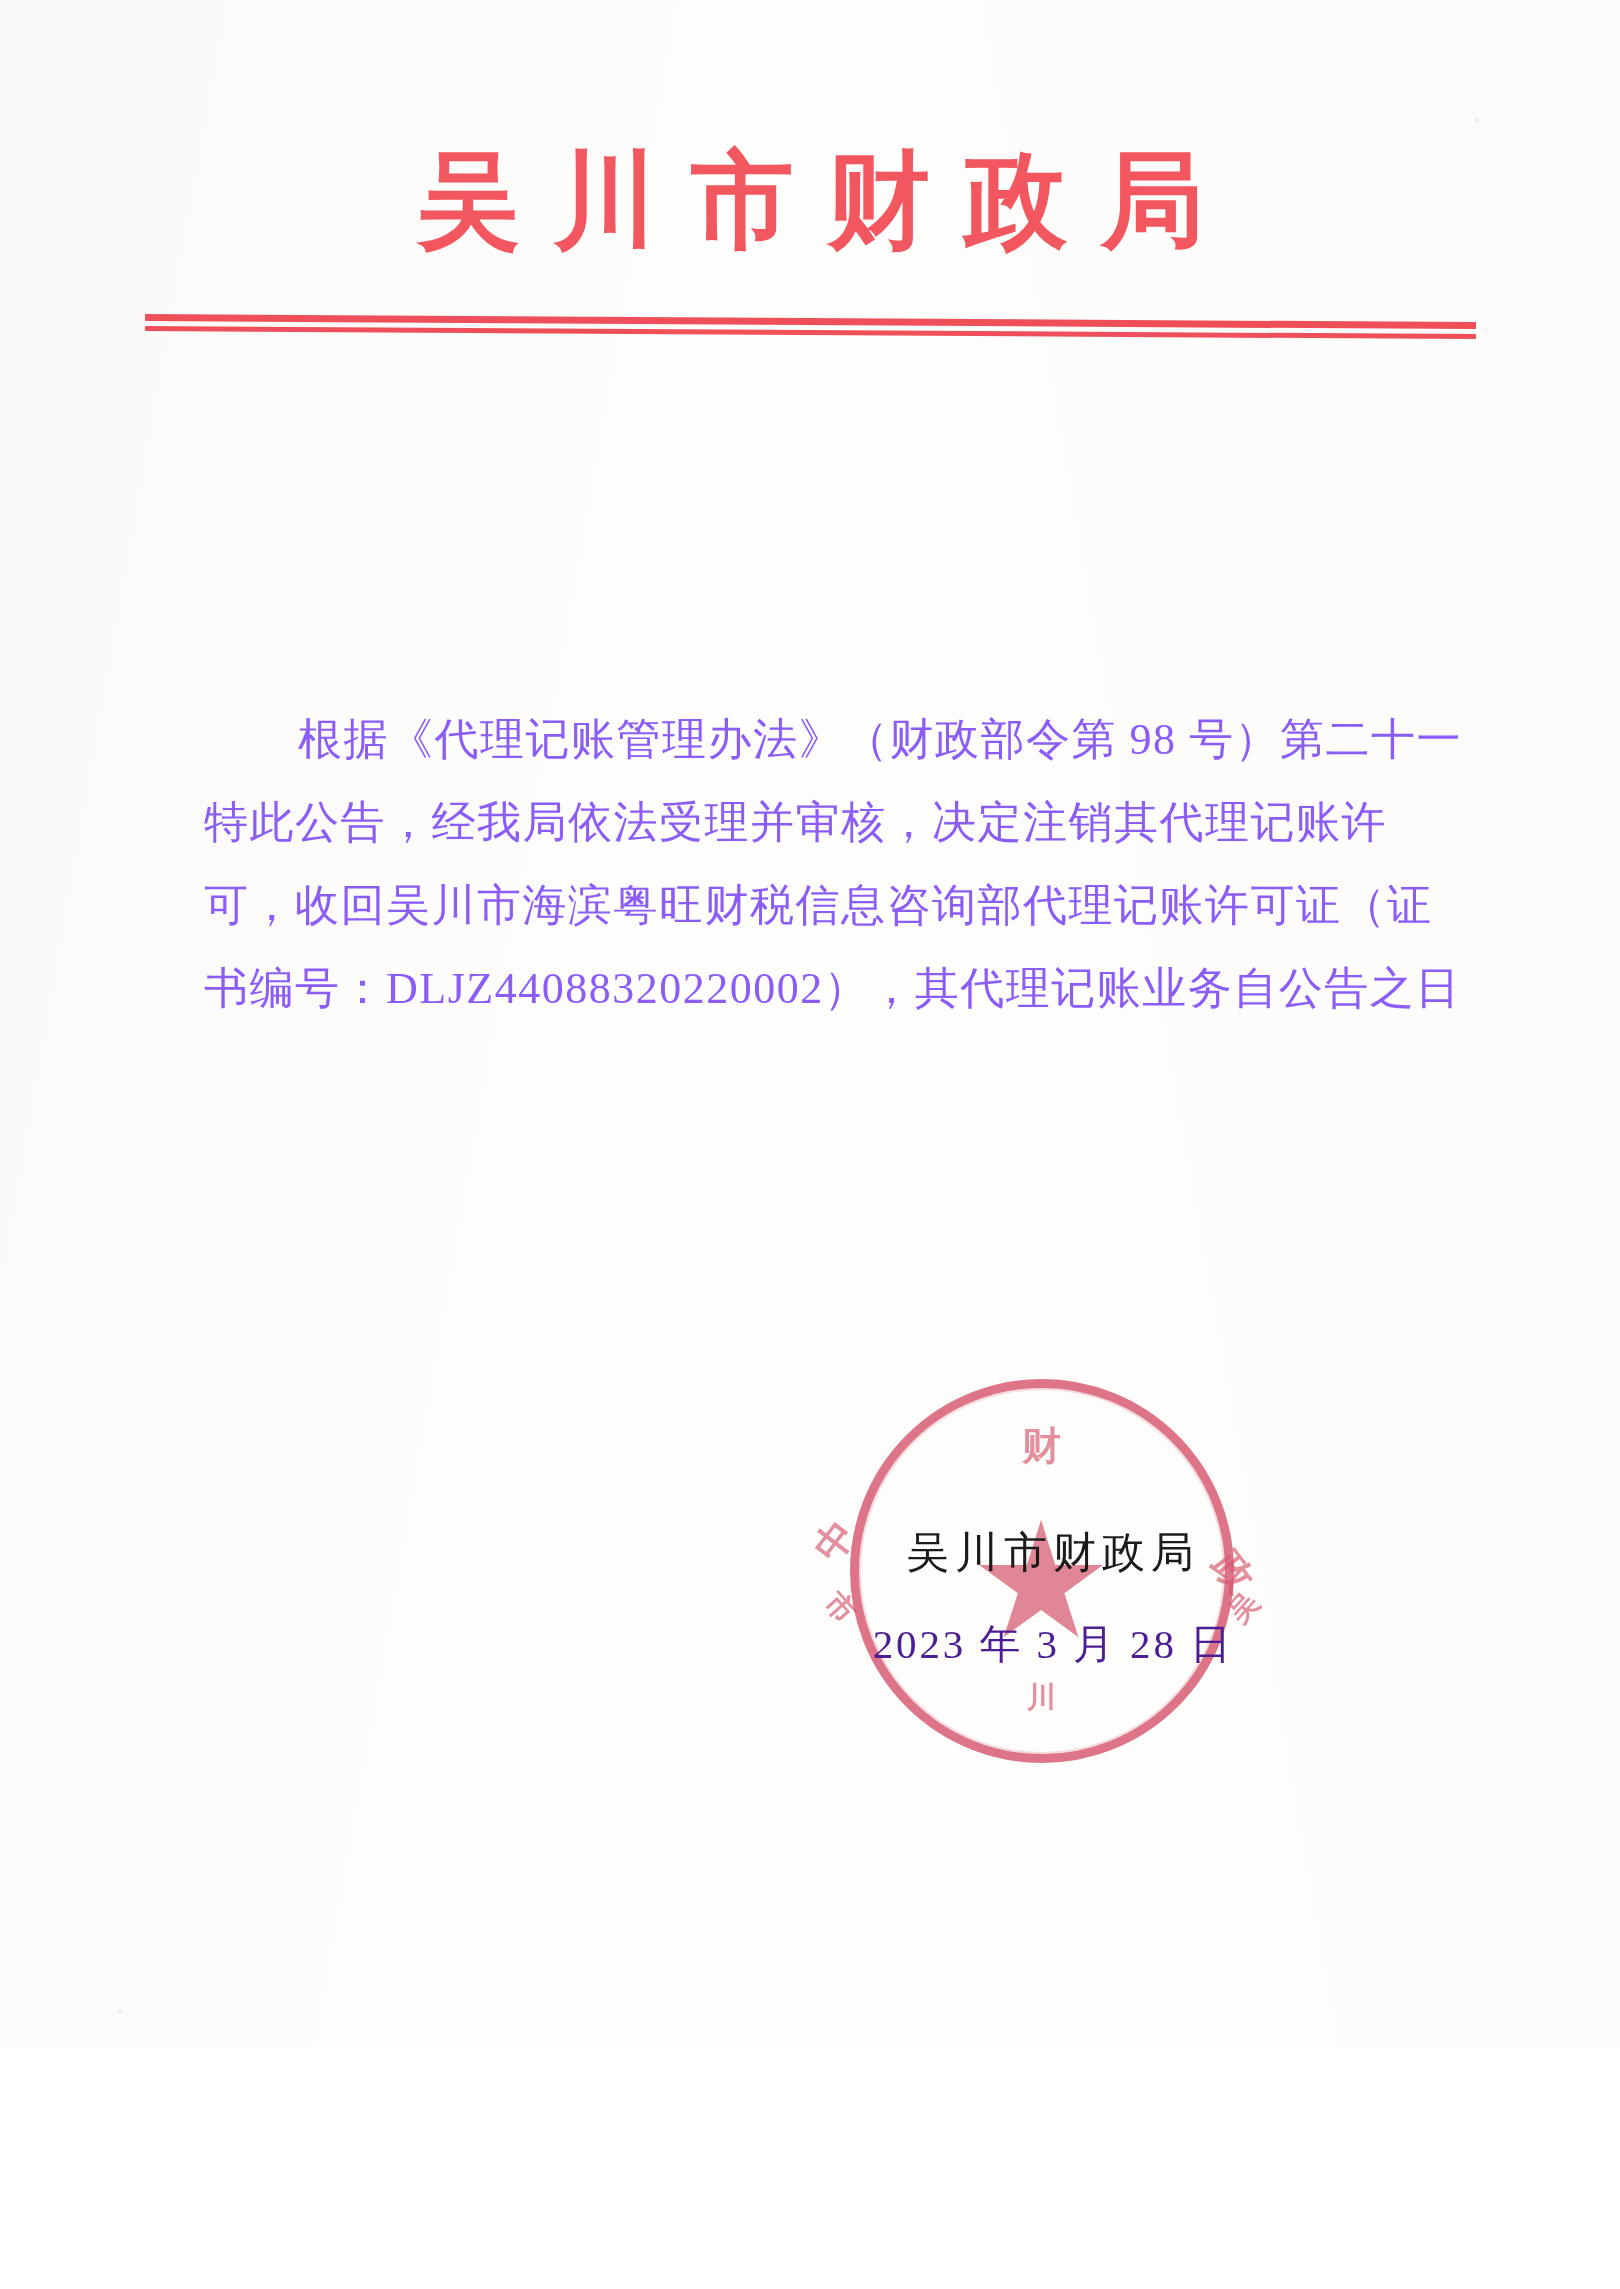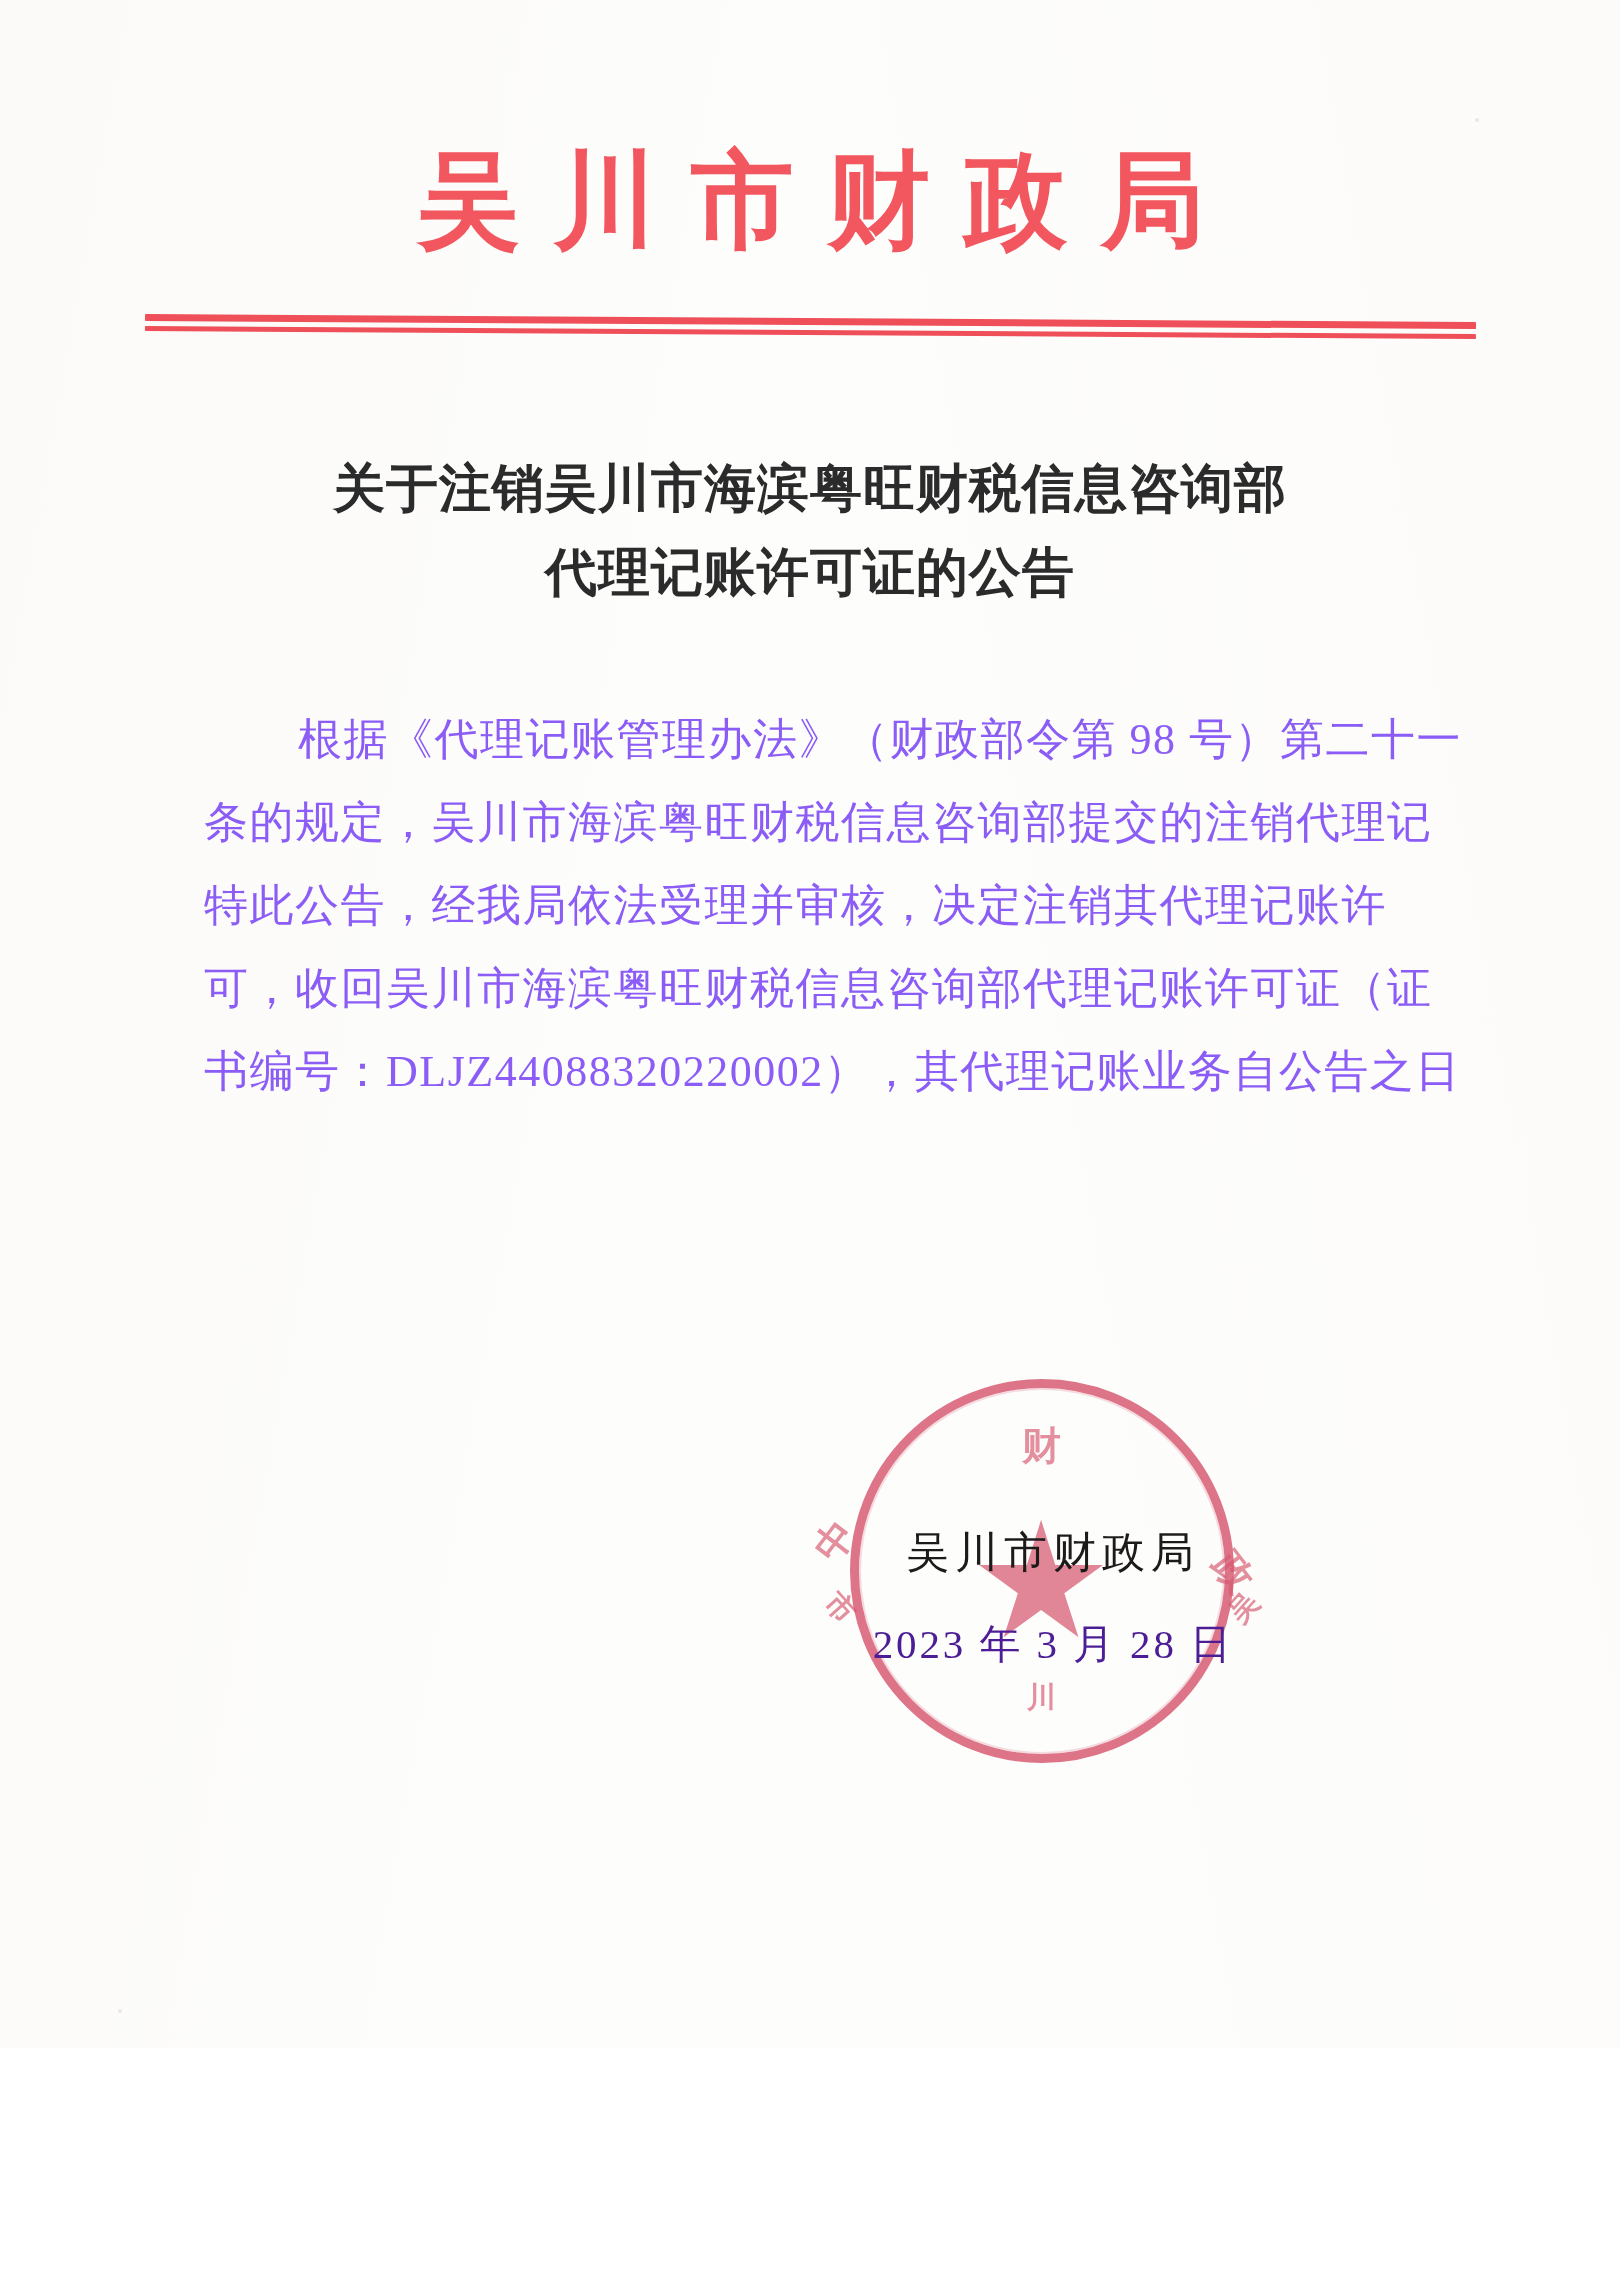--- a/index.html
+++ b/index.html
@@ -230,28 +230,23 @@
   <div class="masthead">
     <div class="masthead-title">吴川市财政局</div>
   </div>
 
   <div class="rule-top">
     <div class="bar-thick"></div>
     <div class="bar-gap"></div>
     <div class="bar-thin"></div>
   </div>
 
-  <div class="doc-title">
-    <div class="tline">关于注销吴川市海滨粤旺财税信息咨询部</div>
-    <div class="tline">代理记账许可证的公告</div>
-  </div>
 
   <div class="body-block">
     <div class="body-line indent">根据《代理记账管理办法》（财政部令第 98 号）第二十一</div>
-    <div class="body-line">条的规定，吴川市海滨粤旺财税信息咨询部提交的注销代理记</div>
     <div class="body-line">特此公告，经我局依法受理并审核，决定注销其代理记账许</div>
     <div class="body-line">可，收回吴川市海滨粤旺财税信息咨询部代理记账许可证（证</div>
     <div class="body-line">书编号：DLJZ44088320220002），其代理记账业务自公告之日</div>
     <div class="gap-para"></div>
   </div>
 
   <div class="sign-block">
     <div class="seal">
       <div class="seal-ring"></div>
       <div class="seal-arc">

